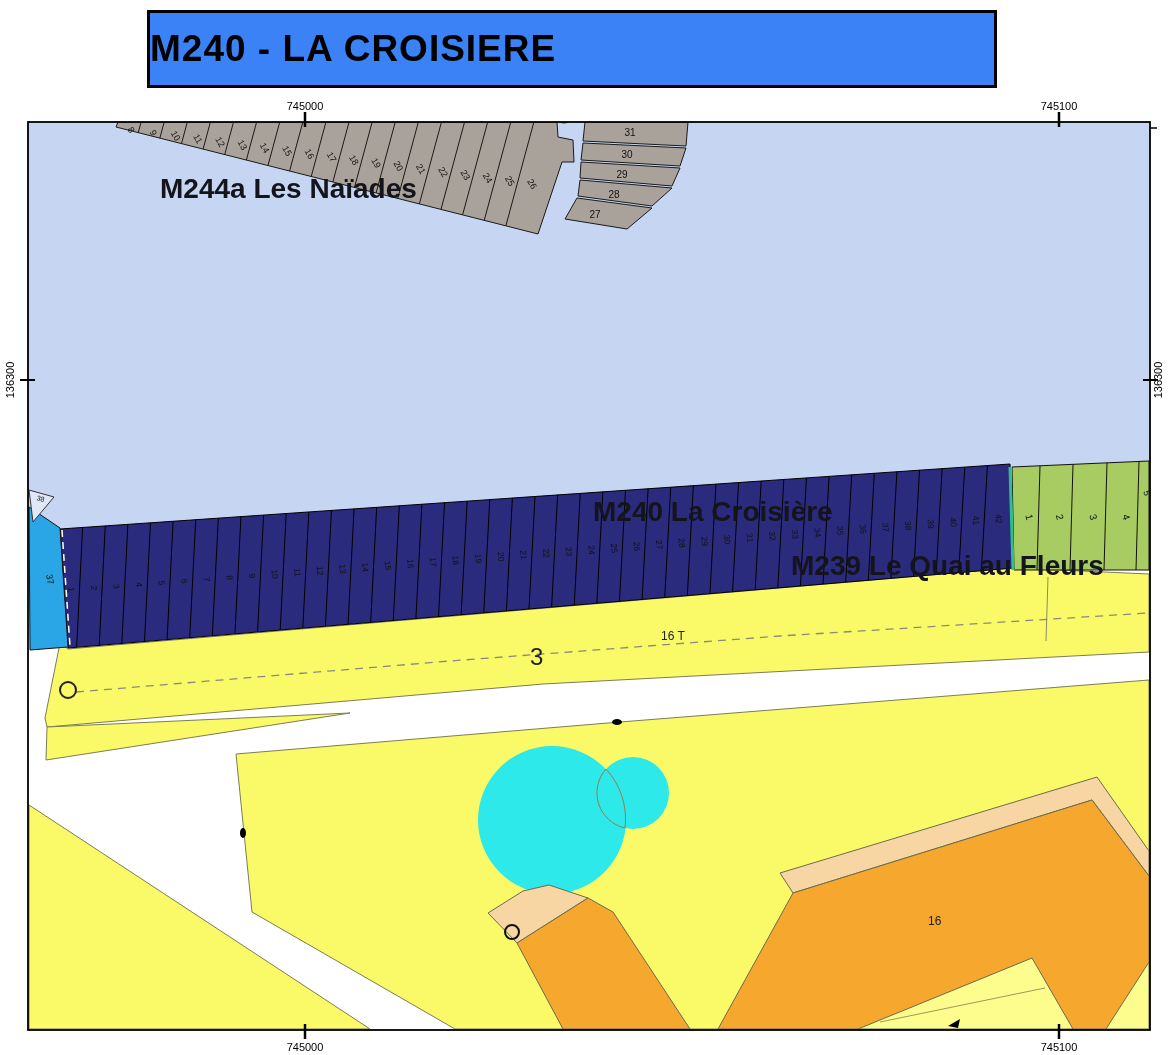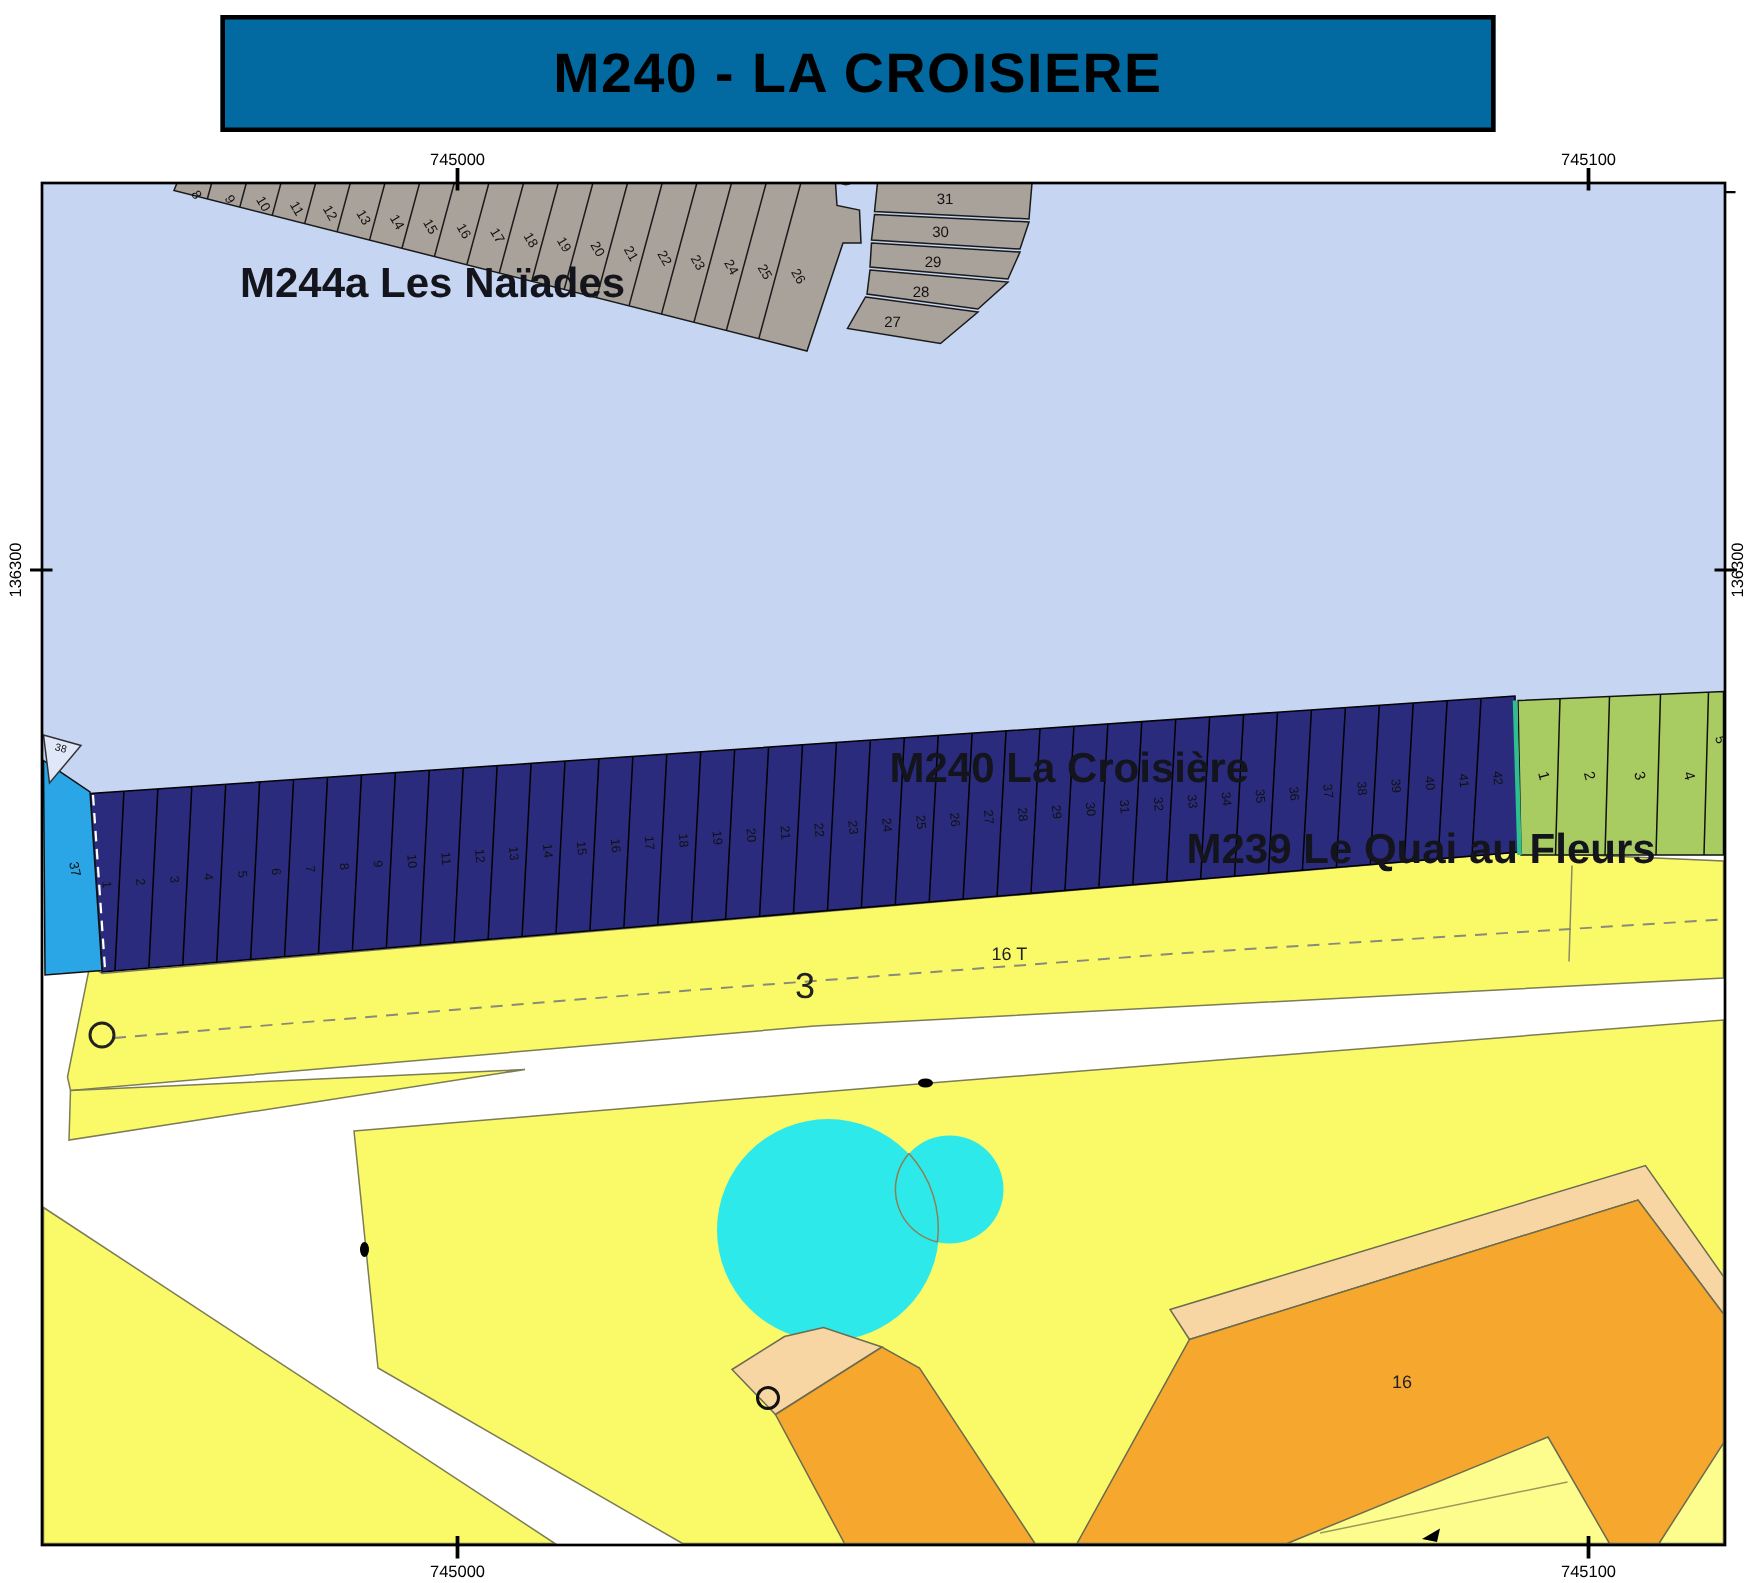--- a/index.html
+++ b/index.html
@@ -1,20 +1,20 @@
 <!DOCTYPE html>
 <html><head>
 <meta charset="utf-8">
 <style>
   html,body{margin:0;padding:0;background:#ffffff;font-family:"Liberation Sans",sans-serif;}
   #page{position:relative;width:1173px;height:1055px;background:#ffffff;overflow:hidden;}
   #title-box{
     position:absolute;left:147px;top:10px;width:844px;height:72px;
-    border:3px solid #000;background:#0369a1;
-    display:flex;align-items:center;justify-content:center;
+    border:3px solid #000;background:#3b82f6;
+    display:flex;align-items:center;
     font-weight:bold;font-size:37px;letter-spacing:1px;color:#000;
   }
   #mapsvg{position:absolute;left:0;top:0;}
   text{font-family:"Liberation Sans",sans-serif;}
   .coord{font-size:11px;fill:#000;}
   .bigname{font-size:28px;font-weight:bold;fill:#14141c;}
   .pnum{fill:#111;}
 </style>
 </head>
 <body>

